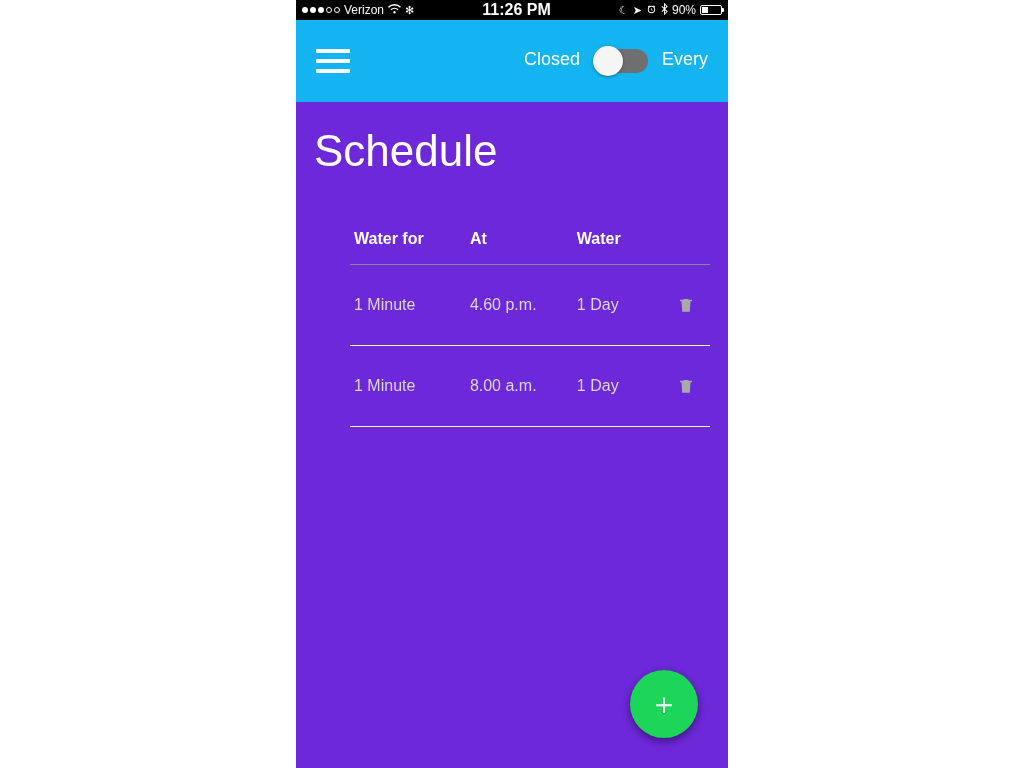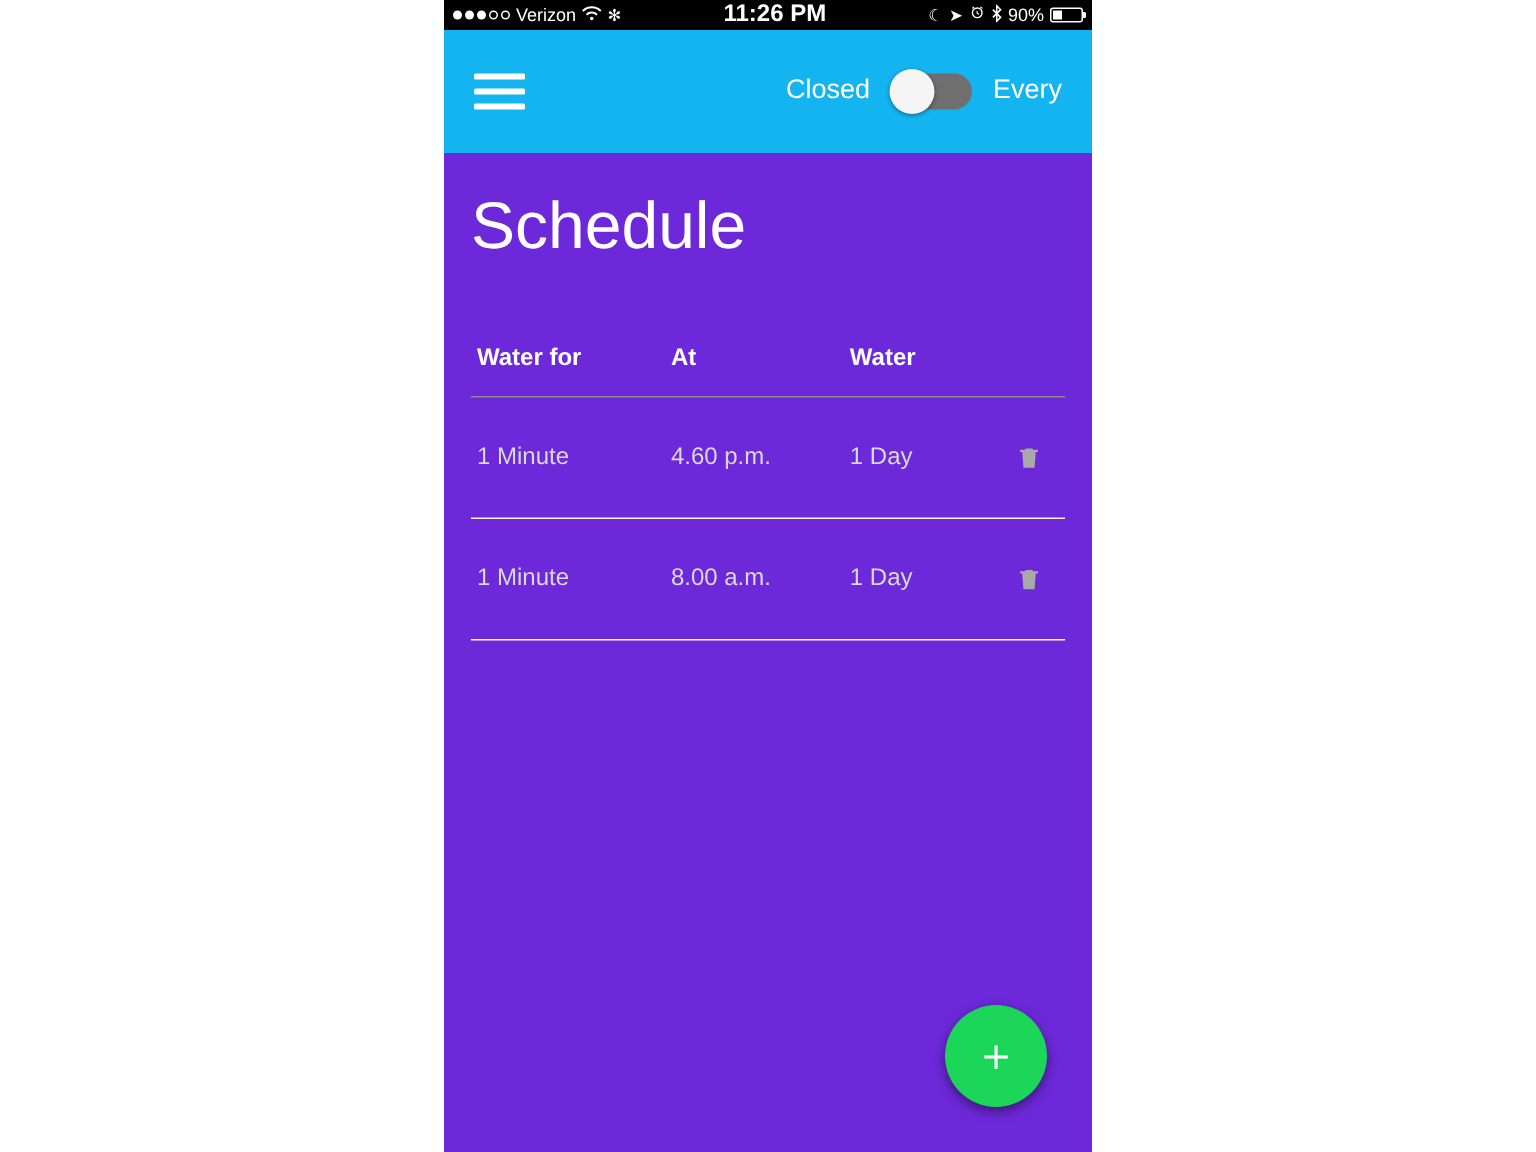--- a/index.html
+++ b/index.html
@@ -78,20 +78,21 @@
 
   .content { flex: 1; background: #6d28d9; position: relative; padding: 24px 18px 0 18px; color: #e6e6e6; }
   .page-title { color: #ffffff; font-size: 44px; font-weight: 400; margin-bottom: 50px; }
 
   .table { width: 100%; }
   .thead, .trow {
     display: grid;
     grid-template-columns: 1.3fr 1.2fr 1fr 40px;
     align-items: center;
     padding: 20px 4px;
+    margin-left: 36px;
   }
   .thead { border-bottom: 1px solid #8a8a8a; font-weight: 700; color: #ffffff; font-size: 16px; padding-top: 4px; padding-bottom: 16px; }
   .trow { border-bottom: 1px solid #fef9c3; font-size: 16px; color: #d8d8d8; padding: 30px 4px; }
   .trash { color: #a9a9a9; cursor: pointer; display: flex; justify-content: center; }
   .trash svg { width: 18px; height: 20px; fill: #a9a9a9; }
 
   .fab {
     position: absolute;
     right: 30px;
     bottom: 30px;

